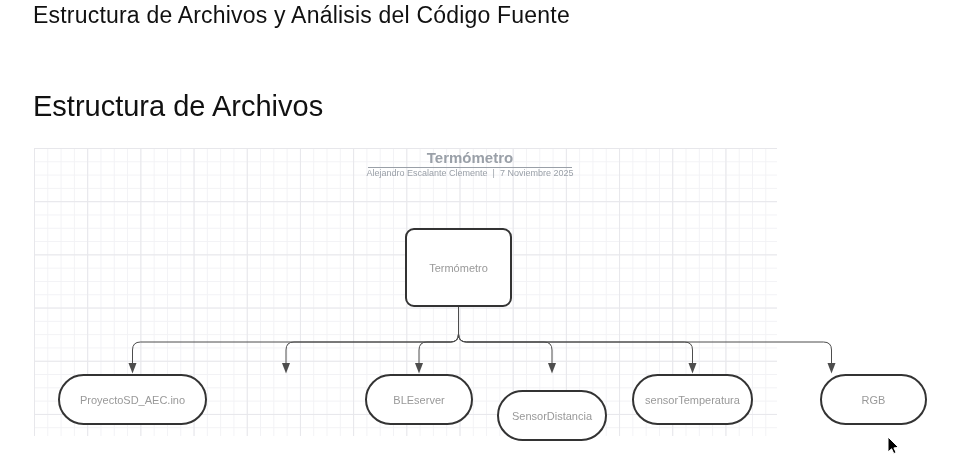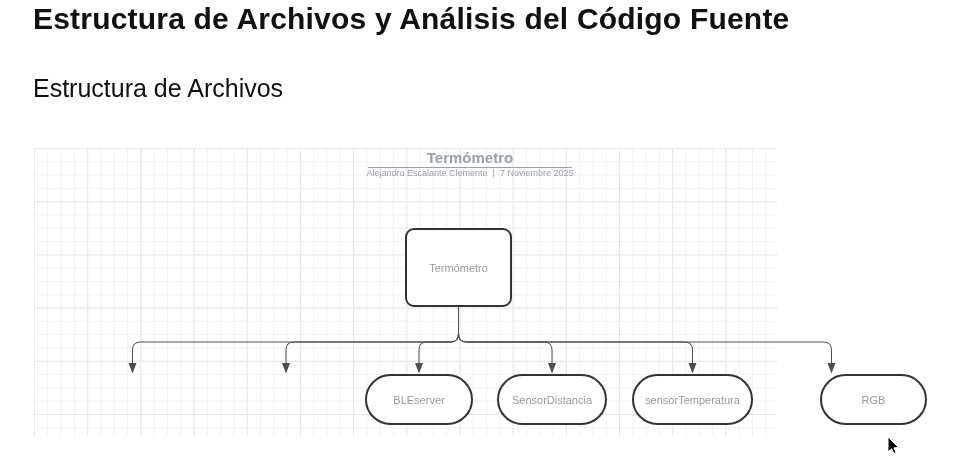--- a/index.html
+++ b/index.html
@@ -9,31 +9,31 @@
     width: 968px;
     height: 459px;
     overflow: hidden;
     font-family: "Liberation Sans", sans-serif;
     position: relative;
   }
   .page-title {
     position: absolute;
     left: 33px;
     top: 2px;
-    font-size: 30px;
-    font-weight: 700;
+    font-size: 23px;
+    font-weight: 400;
     color: #111111;
     letter-spacing: 0.2px;
     white-space: nowrap;
   }
   .section-heading {
     position: absolute;
     left: 33px;
-    top: 74px;
-    font-size: 25px;
+    top: 90px;
+    font-size: 29px;
     font-weight: 400;
     color: #111111;
     white-space: nowrap;
   }
   
   .diagram {
     position: absolute;
     left: 34px;
     top: 148px;
     width: 743px;
@@ -95,21 +95,21 @@
     width: 107px; height: 79px;
     border-radius: 9px;
   }
   .node.pill {
     top: 226px; height: 51px;
     border-radius: 26px;
   }
   .pill-0 { left: 24px;  width: 149px; }
   .pill-1 { left: 198px; width: 108px; }
   .pill-2 { left: 331px; width: 108px; }
-  .pill-3 { left: 463px; width: 110px; }
+  .pill-3 { left: 463px; width: 110px; margin-top: 16px; }
   .pill-4 { left: 598px; width: 121px; text-align: right; }
   .pill-5 { left: 786px; width: 107px; }
   .mouse-cursor {
     position: absolute;
     left: 886px;
     top: 436px;
   }
 </style>
 </head>
 <body>
@@ -141,20 +141,21 @@
       <polygon points="248,215 256,215 252,225.5"></polygon>
       <polygon points="381,215 389,215 385,225.5"></polygon>
       <polygon points="514,215 522,215 518,225.5"></polygon>
       <polygon points="654.5,215 662.5,215 658.5,225.5"></polygon>
       <polygon points="793.5,215 801.5,215 797.5,225.5"></polygon>
     </g>
   </svg>
 
   <div class="node root">Termómetro</div>
 
+  <div class="node pill pill-0">ProyectoSD_AEC.ino</div>
   <div class="node pill pill-2">BLEserver</div>
   <div class="node pill pill-3">SensorDistancia</div>
   <div class="node pill pill-4">sensorTemperatura</div>
   <div class="node pill pill-5">RGB</div>
 
 </div>
 
 <svg class="mouse-cursor" width="16" height="20" viewBox="0 0 16 20" xmlns="http://www.w3.org/2000/svg">
   <path d="M2,1 L2,16 L5.6,12.8 L7.8,17.6 L10.1,16.5 L7.9,11.9 L12.5,11.4 Z" fill="#000000" stroke="#ffffff" stroke-width="1"></path>
 </svg>

